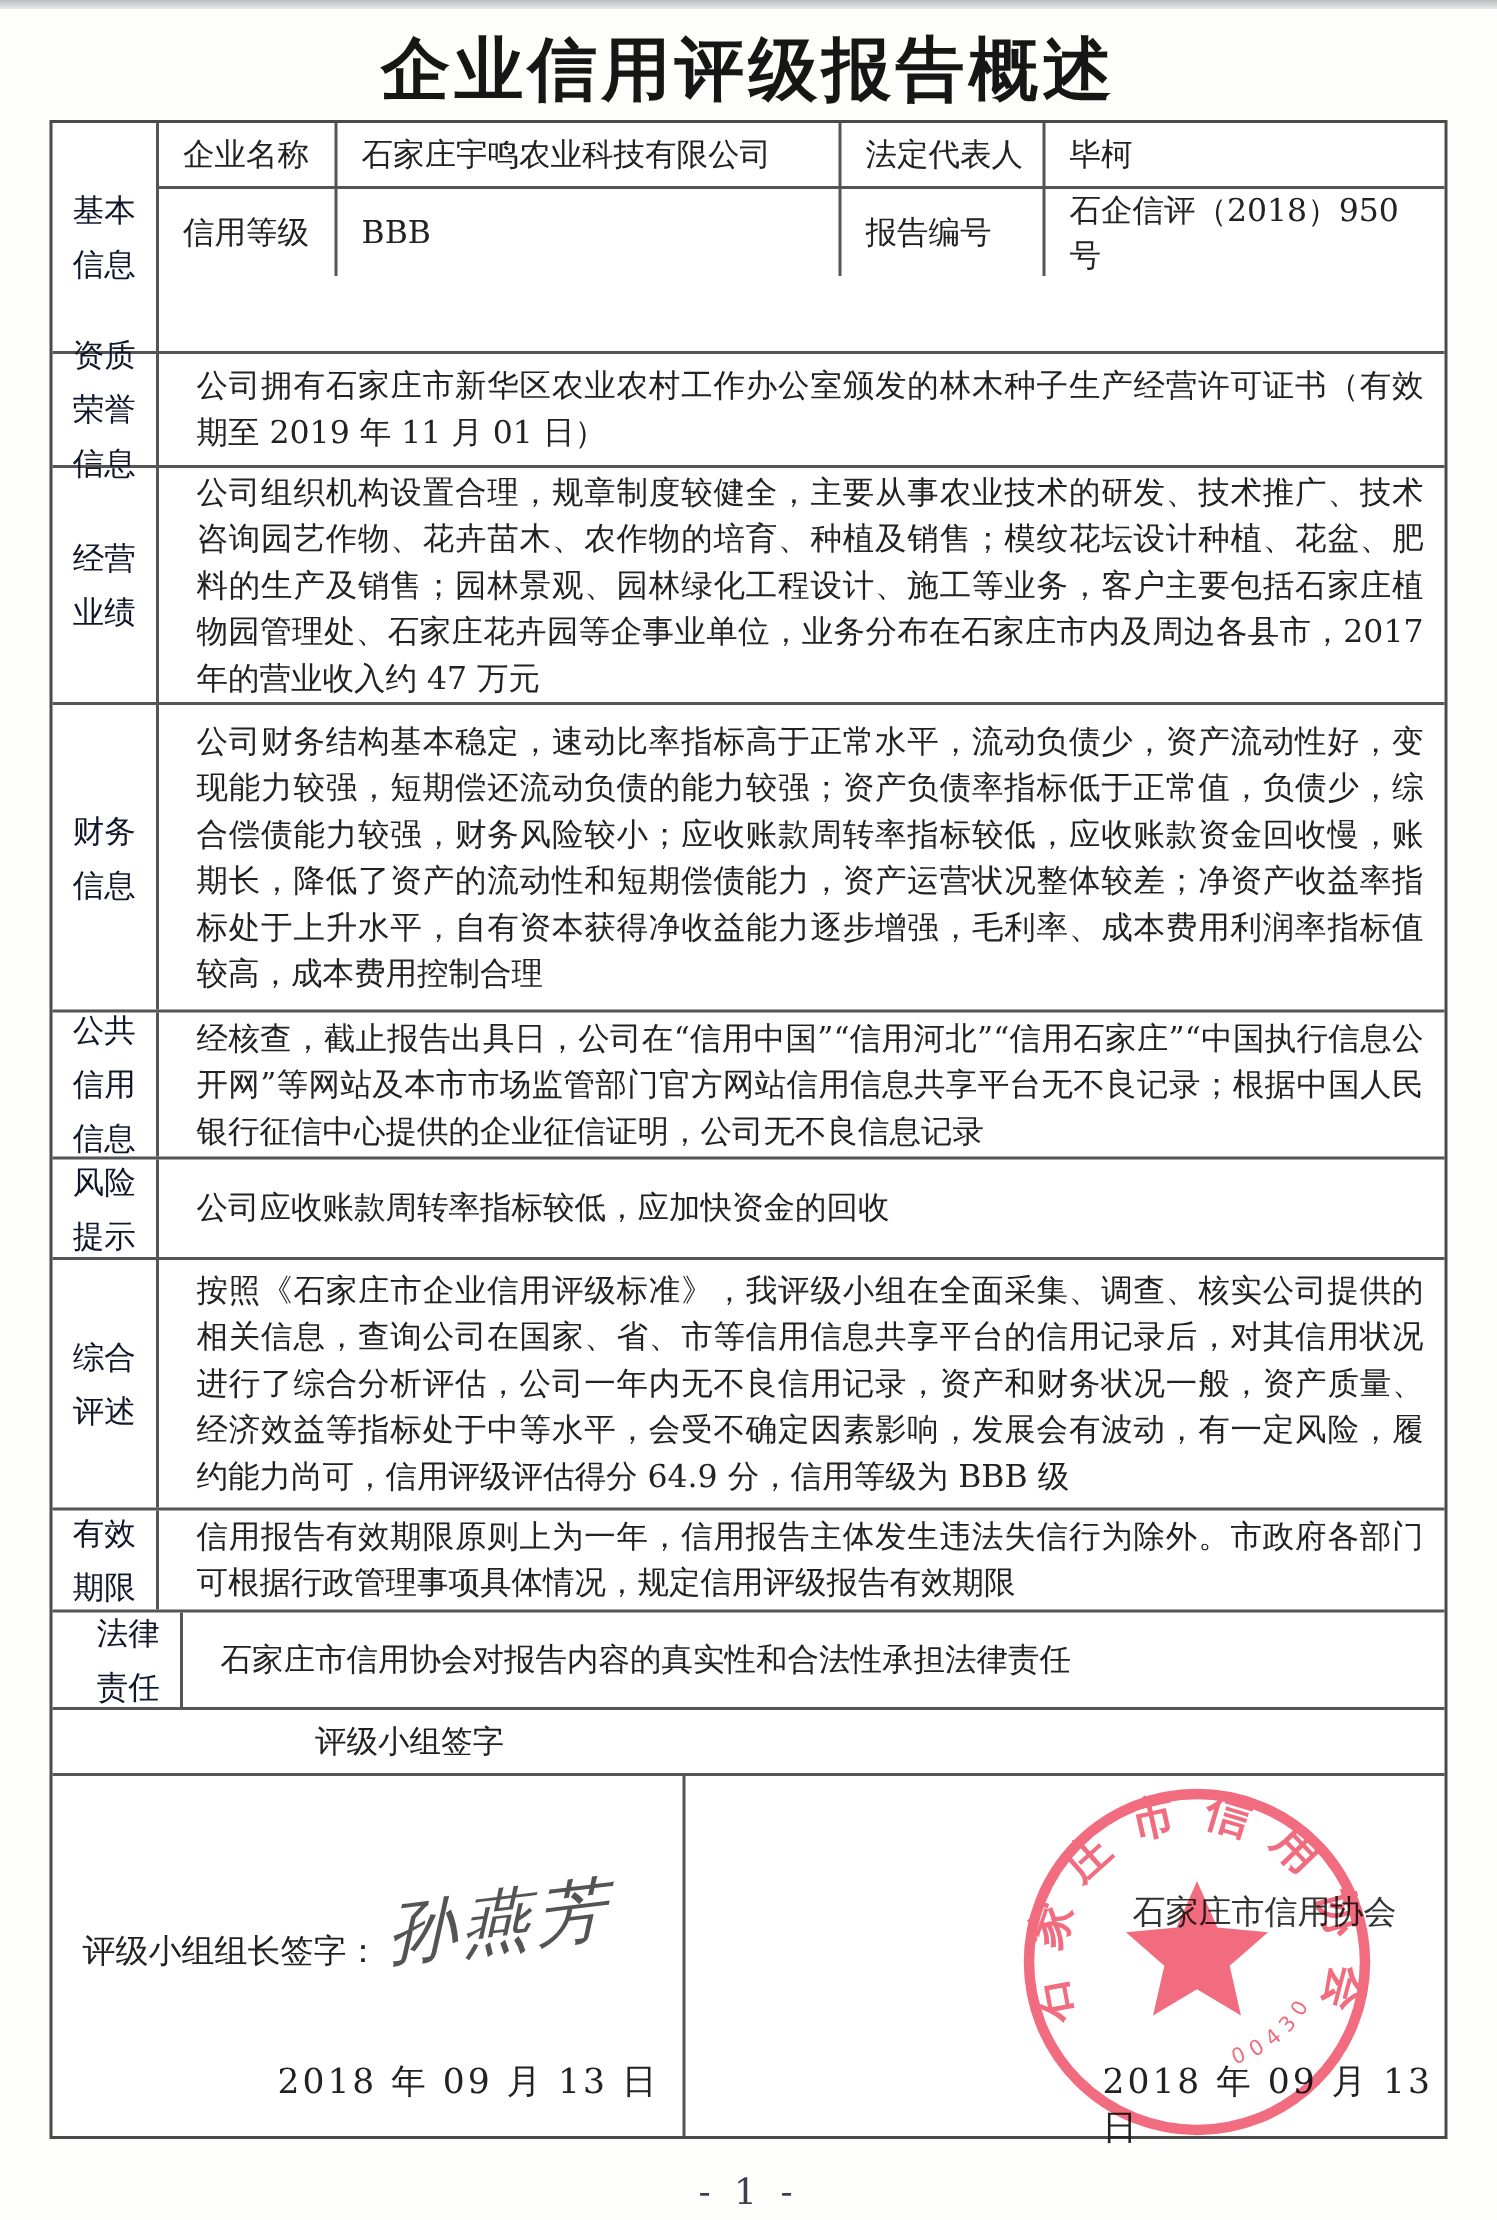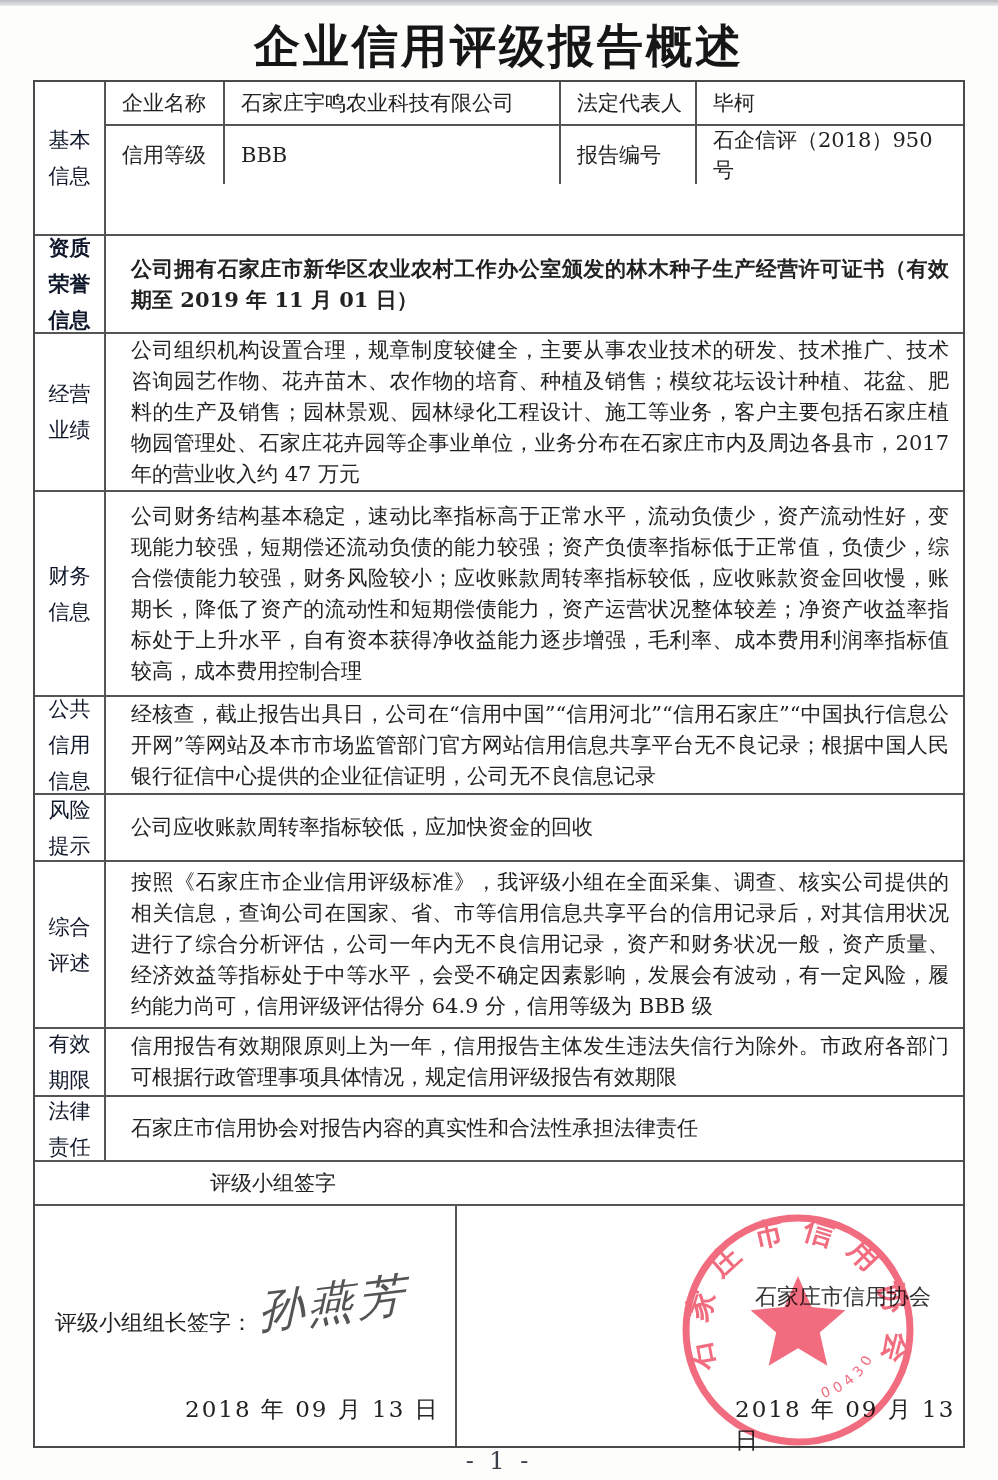--- a/index.html
+++ b/index.html
@@ -41,23 +41,23 @@
   .w-d { width:136px; flex:0 0 136px; }
   .w-e { width:266px; flex:0 0 266px; }
   .basic-right { flex:1 1 auto; display:flex; flex-direction:column; }
   .basic-right .trow:last-child { border-bottom:none; }
   .content-cell {
     flex:1 1 auto; display:flex; align-items:center; padding:4px 14px;
     font-size:21px; line-height:31px; color:#222;
   }
   .content-cell > div { width:100%; text-align:justify;margin-left:11px; }
   .r-basic1 { height:44px; } .r-basic2 { height:69px; } .r-basic3 { height:58px; }
-  .r-s0 { height:98px;font-weight:bold; } .r-s1 { height:158px; } .r-s2 { height:205px; }
+  .r-s0 { height:76px; } .r-s1 { height:158px; } .r-s2 { height:205px; }
   .r-s3 { height:98px; } .r-s4 { height:67px; } .r-s5 { height:167px; }
-  .r-s6 { height:68px; } .r-s7 { height:65px; }
+  .r-s6 { height:68px; } .r-s7 { height:65px;padding-left:16px; }
   .r-sighead { height:44px; }
   .r-sigbody { height:240px; }
   .sig-col-l { width:422px; flex:0 0 422px; }
   .sig-col-r { width:506px; flex:0 0 506px; }
   .sig-head-cell { display:flex; align-items:center; justify-content:center;
     font-size:21px; color:#222;margin-left:27px; }
   .sig-body-cell { position:relative; overflow:visible; }
   .signer-line { position:absolute; left:20px; top:70px; font-size:22px;
     color:#222; white-space:nowrap; display:flex; align-items:flex-end; }
   .handwriting {

